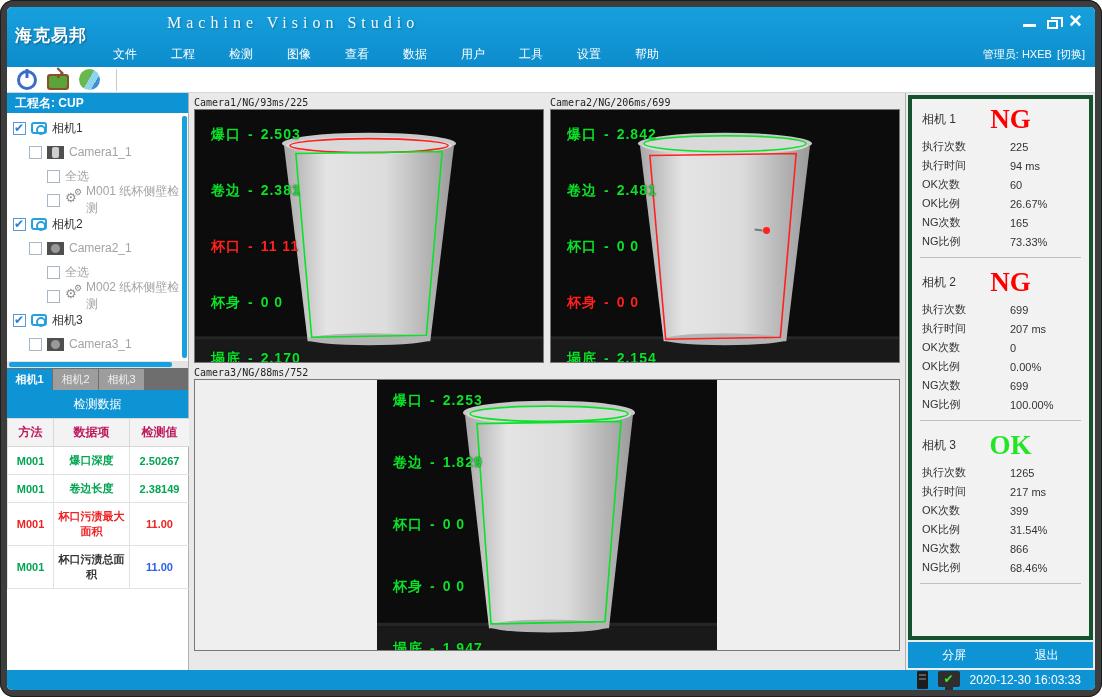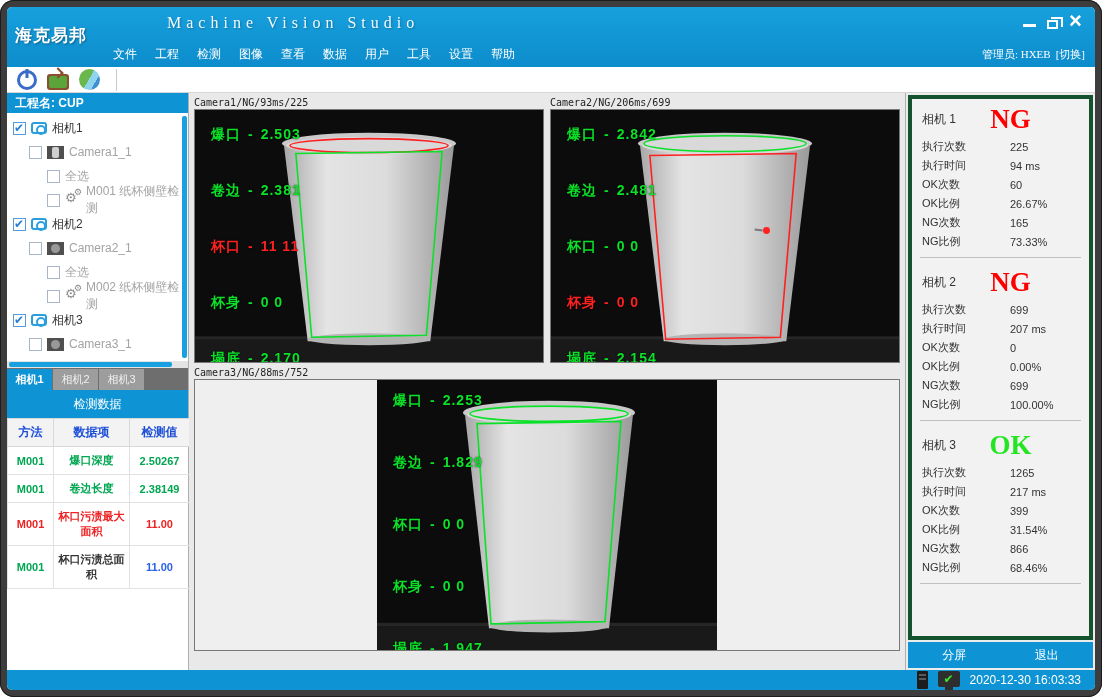--- a/index.html
+++ b/index.html
@@ -16,22 +16,22 @@
   .apptitle{position:absolute;left:120px;top:7px;font-family:"Liberation Serif","DejaVu Serif",serif;
     font-size:16px;color:#f2fbff;letter-spacing:5px;text-shadow:1px 1px 2px rgba(0,0,0,.25);margin-left:40px;}
   .winctl{position:absolute;top:6px;right:10px;display:flex;gap:11px;align-items:flex-start;height:22px;}
   .wc{display:inline-block;cursor:pointer;}
   .wc.min{width:13px;height:3px;background:#fff;margin-top:11px;}
   .wc.rest{width:11px;height:9px;border:2px solid #fff;position:relative;margin-top:7px;}
   .wc.rest::before{content:"";position:absolute;left:2px;top:-5px;width:10px;height:8px;
     border:2px solid #fff;border-bottom:none;border-left:none;}
   .wc.close{width:16px;height:18px;position:relative;}
   .wc.close::before{content:"×";position:absolute;left:0;top:-3px;font-size:22px;line-height:22px;color:#fff;font-weight:700;}
-  .menubar{position:absolute;left:106px;right:0;bottom:4px;display:flex;gap:18px;align-items:center;
-    font-size:12px;color:#fff;font-family:Liberation Serif, serif;}
+  .menubar{position:absolute;left:106px;right:0;bottom:4px;display:flex;gap:34px;align-items:center;
+    font-size:12px;color:#fff;}
   .mi{cursor:default;white-space:nowrap;}
   .admin{position:absolute;right:10px;bottom:1px;font-size:11px;display:flex;gap:5px;color:#fff;}
 
   
   .toolbar{height:26px;background:#fff;border-bottom:1px solid #d6d6d6;display:flex;align-items:center;
     gap:10px;padding-left:10px;flex:0 0 auto;}
   .tb{display:inline-block;cursor:pointer;}
   .tb.power{width:20px;height:20px;border:3px solid #3a6cc8;border-radius:50%;position:relative;}
   .tb.power::before{content:"";position:absolute;left:50%;top:-4px;transform:translateX(-50%);
     width:3px;height:9px;background:#3a6cc8;}
@@ -73,21 +73,21 @@
   .vscroll{position:absolute;right:1px;top:3px;bottom:3px;width:5px;background:#18a0e0;border-radius:2px;cursor:pointer;}
   .hscroll{height:7px;background:#e4e4e4;flex:0 0 auto;position:relative;cursor:pointer;}
   .hthumb{position:absolute;left:2px;top:1px;height:5px;width:90%;background:#18a0e0;border-radius:2px;}
   .tabs{height:22px;background:#6e6e6e;display:flex;flex:0 0 auto;padding-top:1px;}
   .tab{min-width:45px;padding:0 4px;display:flex;align-items:center;justify-content:center;
     font-size:11px;background:#9d9d9d;color:#f0f0f0;margin-right:1px;cursor:pointer;}
   .tab.active{background:#0e93d4;color:#fff;font-weight:700;}
   .tbltitle{height:28px;background:#0e93d4;color:#fff;font-size:12px;display:flex;align-items:center;
     justify-content:center;flex:0 0 auto;}
   .dtable{width:100%;border-collapse:collapse;table-layout:fixed;flex:0 0 auto;}
-  .dtable th{background:#f3f3f3;font-size:12px;color:#1d4ed8;border:1px solid #d8d8d8;padding:5px 2px;font-weight:700;}
+  .dtable th{background:#f3f3f3;font-size:12px;color:#be185d;border:1px solid #d8d8d8;padding:5px 2px;font-weight:700;}
   .dtable td{border:1px solid #e2e2e2;text-align:center;font-size:11px;font-weight:700;padding:6px 2px;}
   .g{color:#00a651;} .r{color:#ee2222;} .b{color:#2a61e8;} .k{color:#333;}
   .sfill{flex:1;background:#fff;}
 
   
   .main{flex:1;background:#e9e9e9;padding:3px 5px;display:flex;flex-direction:column;overflow:hidden;min-width:0;}
   .camrow{display:flex;gap:6px;}
   .pane{flex:1;min-width:0;}
   .phdr{font-family:"DejaVu Sans Mono","Liberation Mono",monospace;font-size:10px;color:#222;
     height:13px;line-height:13px;white-space:nowrap;}

